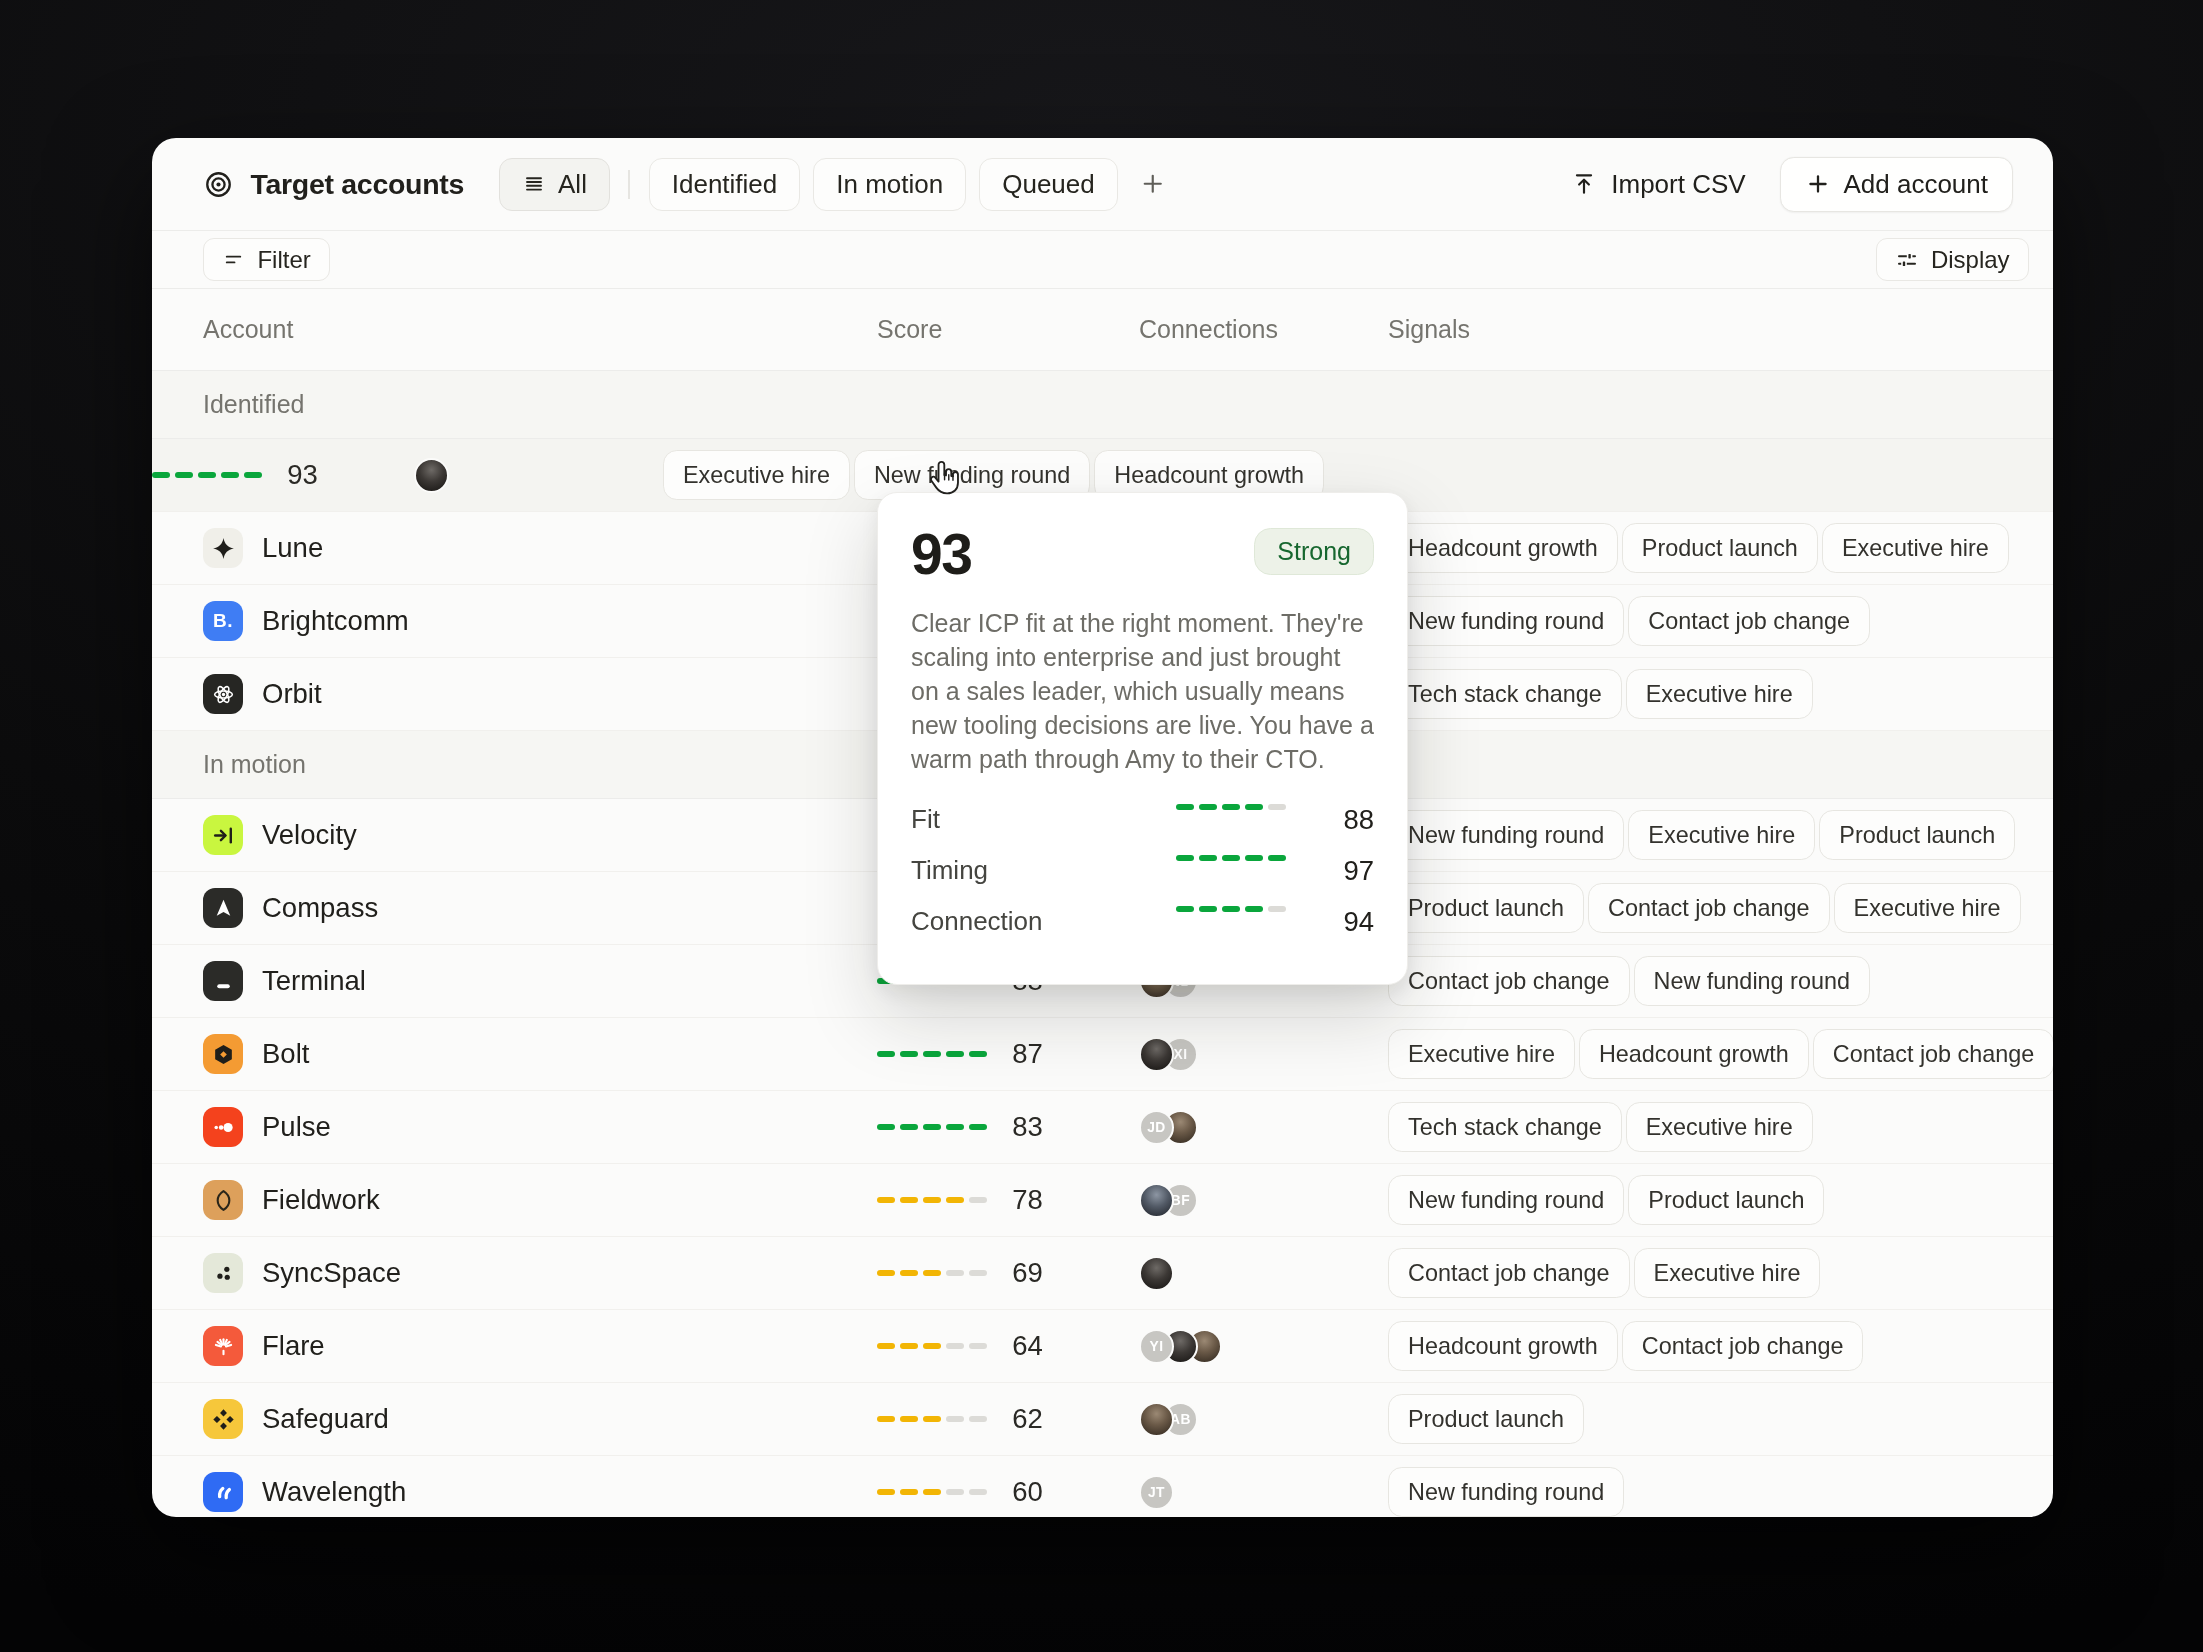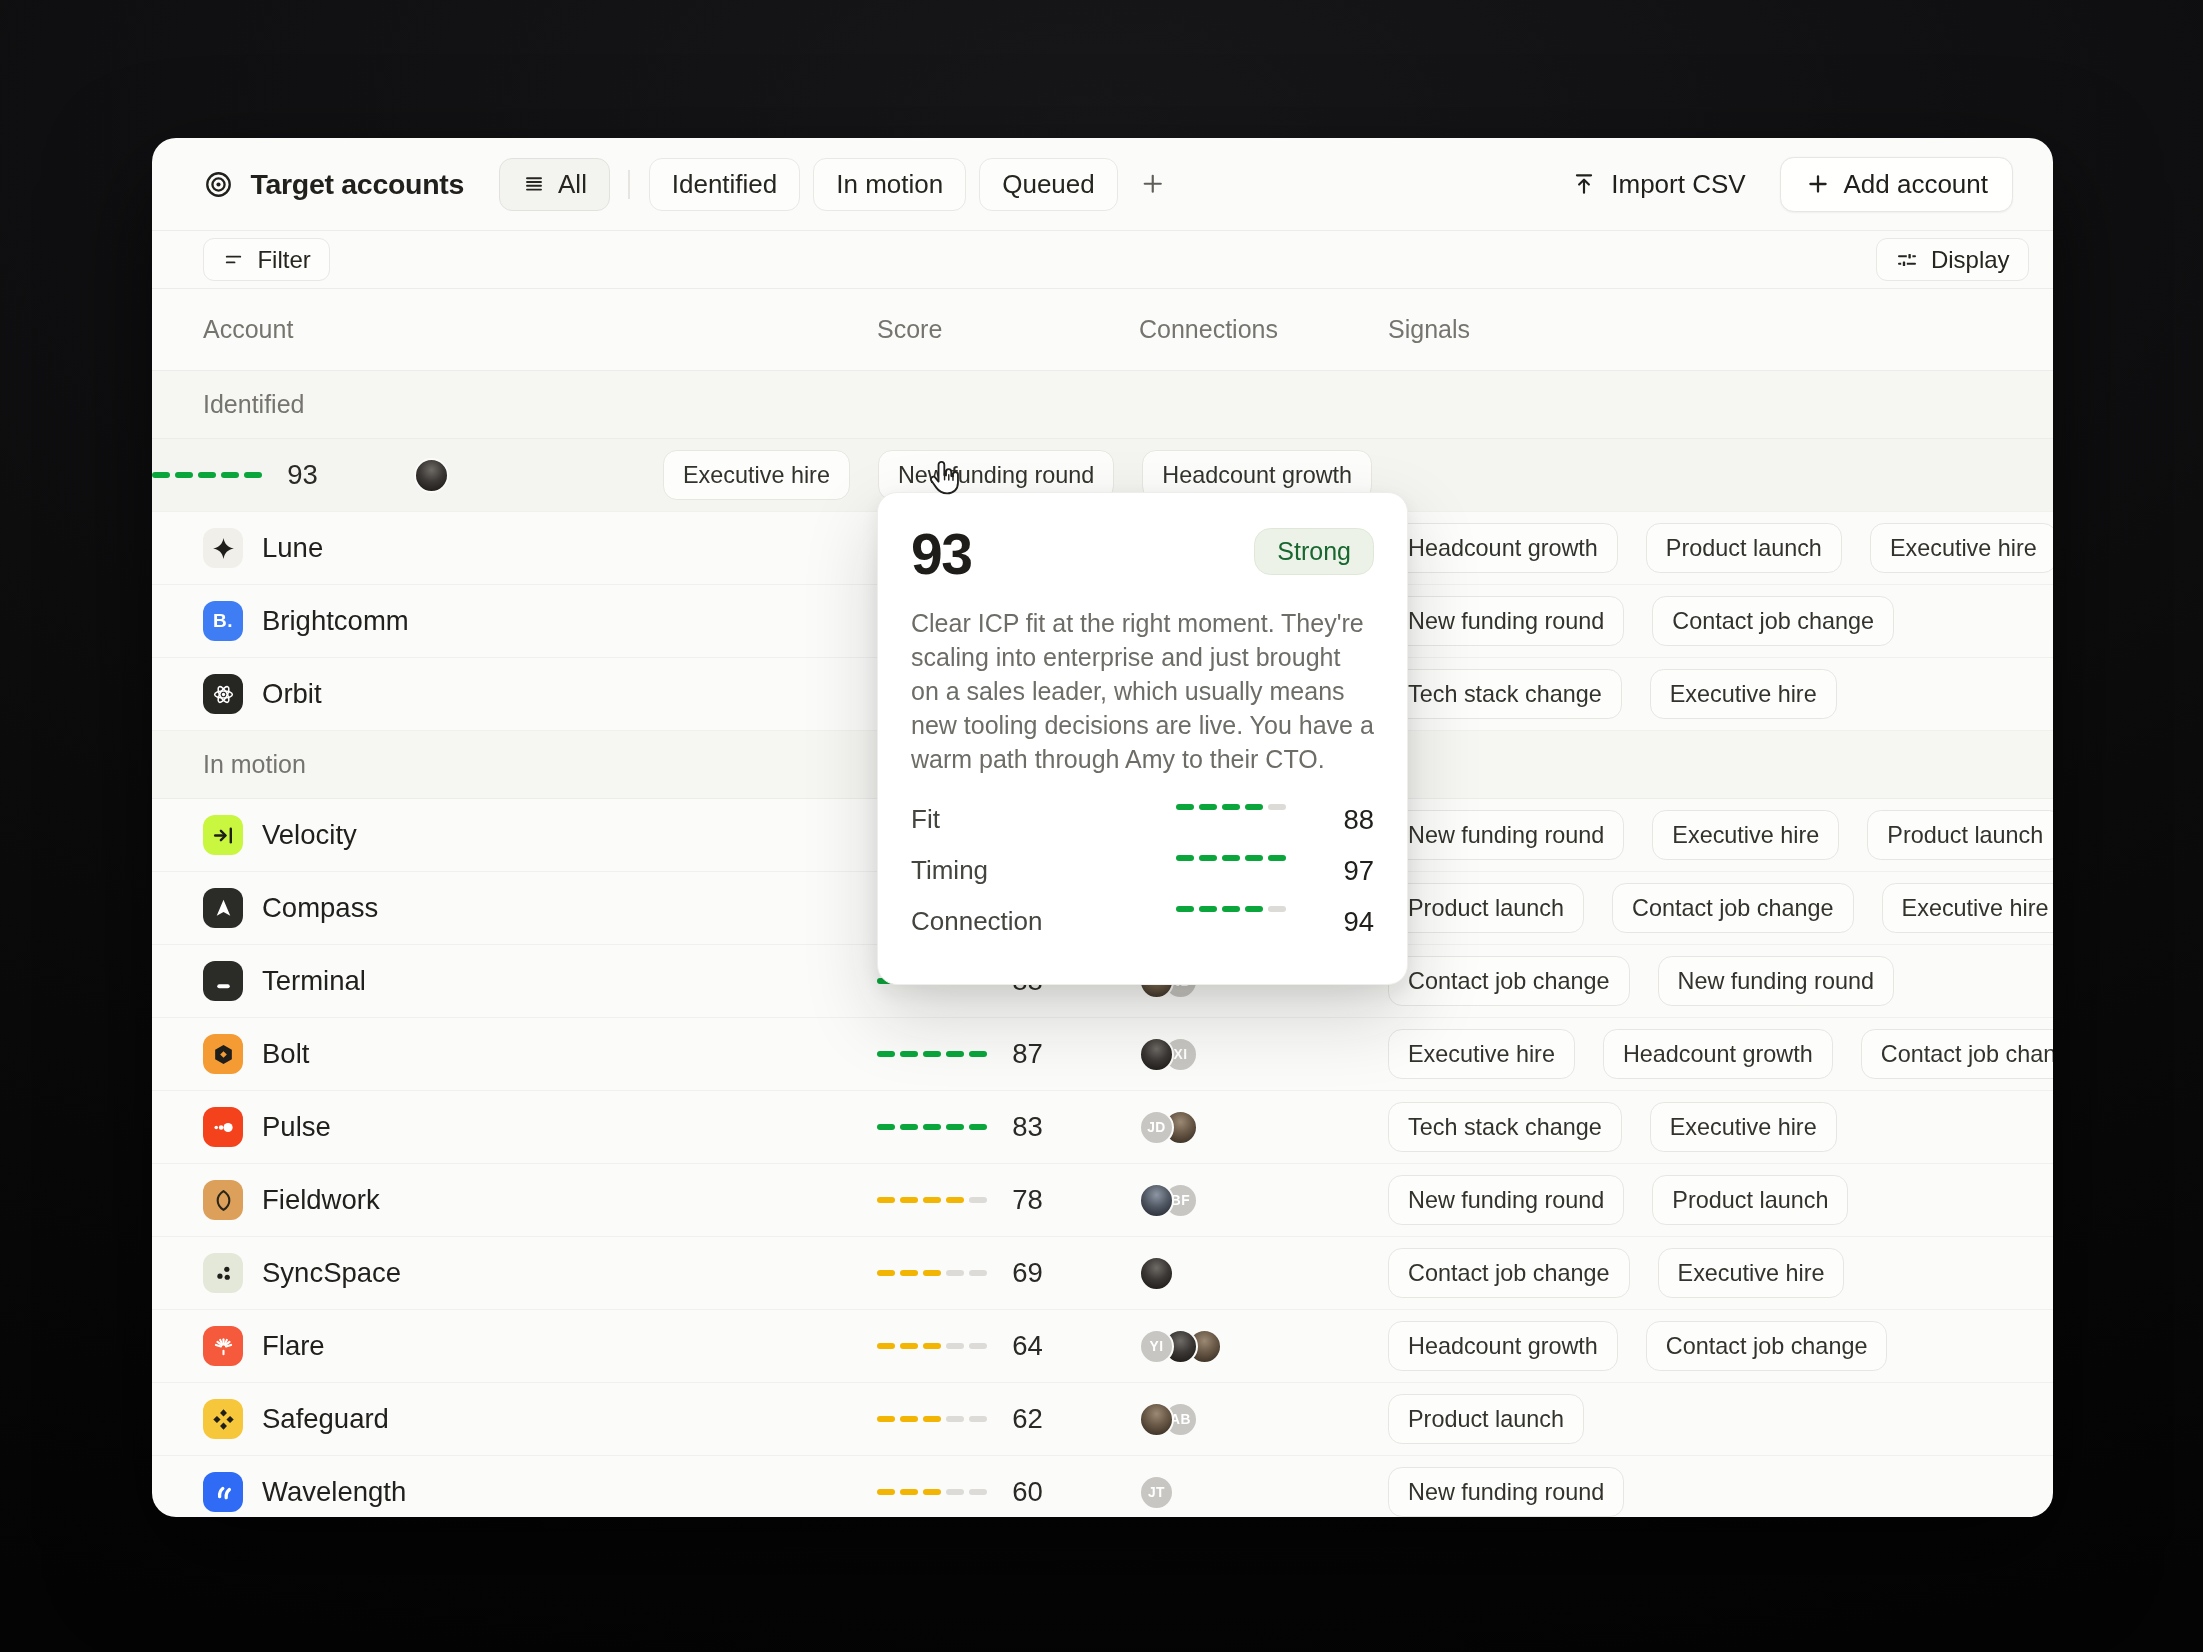--- a/index.html
+++ b/index.html
@@ -55,21 +55,21 @@
   .dash{width:18.4px;height:6.4px;border-radius:3.7px}
   .score-num{font-size:27.5px;color:#2a2925;margin-left:25px}
   .avatars{display:flex;align-items:flex-start}
   .avatar{width:35px;height:35px;border-radius:50%;border:2.8px solid #fbfbfa;box-sizing:border-box;position:relative;
           display:flex;align-items:center;justify-content:center;font-size:13.8px;font-weight:700;color:#fff;letter-spacing:0.5px;flex:none}
   .avatar + .avatar{margin-left:-11px}
   .avatar.initials{background:#c7c6c2}
   .avatar.p-warm{background:radial-gradient(circle at 50% 32%, #9b8974 0%, #6b5a48 42%, #2c241b 100%)}
   .avatar.p-dark{background:radial-gradient(circle at 50% 32%, #6e6a66 0%, #3c3835 45%, #141210 100%)}
   .avatar.p-cool{background:radial-gradient(circle at 50% 32%, #8d96a3 0%, #525a66 45%, #1d2026 100%)}
-  .chips{display:flex;gap:28px;flex-wrap:nowrap}
+  .chips{display:flex;gap:4px;flex-wrap:nowrap}
   .chip{height:50px;display:flex;align-items:center;padding:0 19px;background:#fdfdfc;border:1.8px solid #e7e6e1;
         border-radius:13.8px;font-size:23.4px;color:#33322d;white-space:nowrap;flex:none;box-sizing:border-box;cursor:pointer}
   
   .popover{position:absolute;left:725px;top:354px;width:531px;background:#ffffff;border:0.9px solid #eeedea;
            border-radius:20px;box-shadow:0 31px 73px rgba(25,25,20,.17), 0 7.3px 18.4px rgba(25,25,20,.07);
            padding:33px 33px 27.5px 33px;box-sizing:border-box;z-index:10}
   .pop-head{display:flex;align-items:flex-start;justify-content:space-between}
   .pop-score{font-size:57px;font-weight:600;letter-spacing:-1.4px;line-height:1;color:#1e1d19}
   .badge{background:#edf2e8;border:0.9px solid #dfe8d8;color:#17672f;font-size:25px;padding:8.3px 22px;border-radius:16.5px;margin-top:1.8px}
   .pop-desc{margin-top:23px;font-size:25px;line-height:34px;color:#6d6c66}

